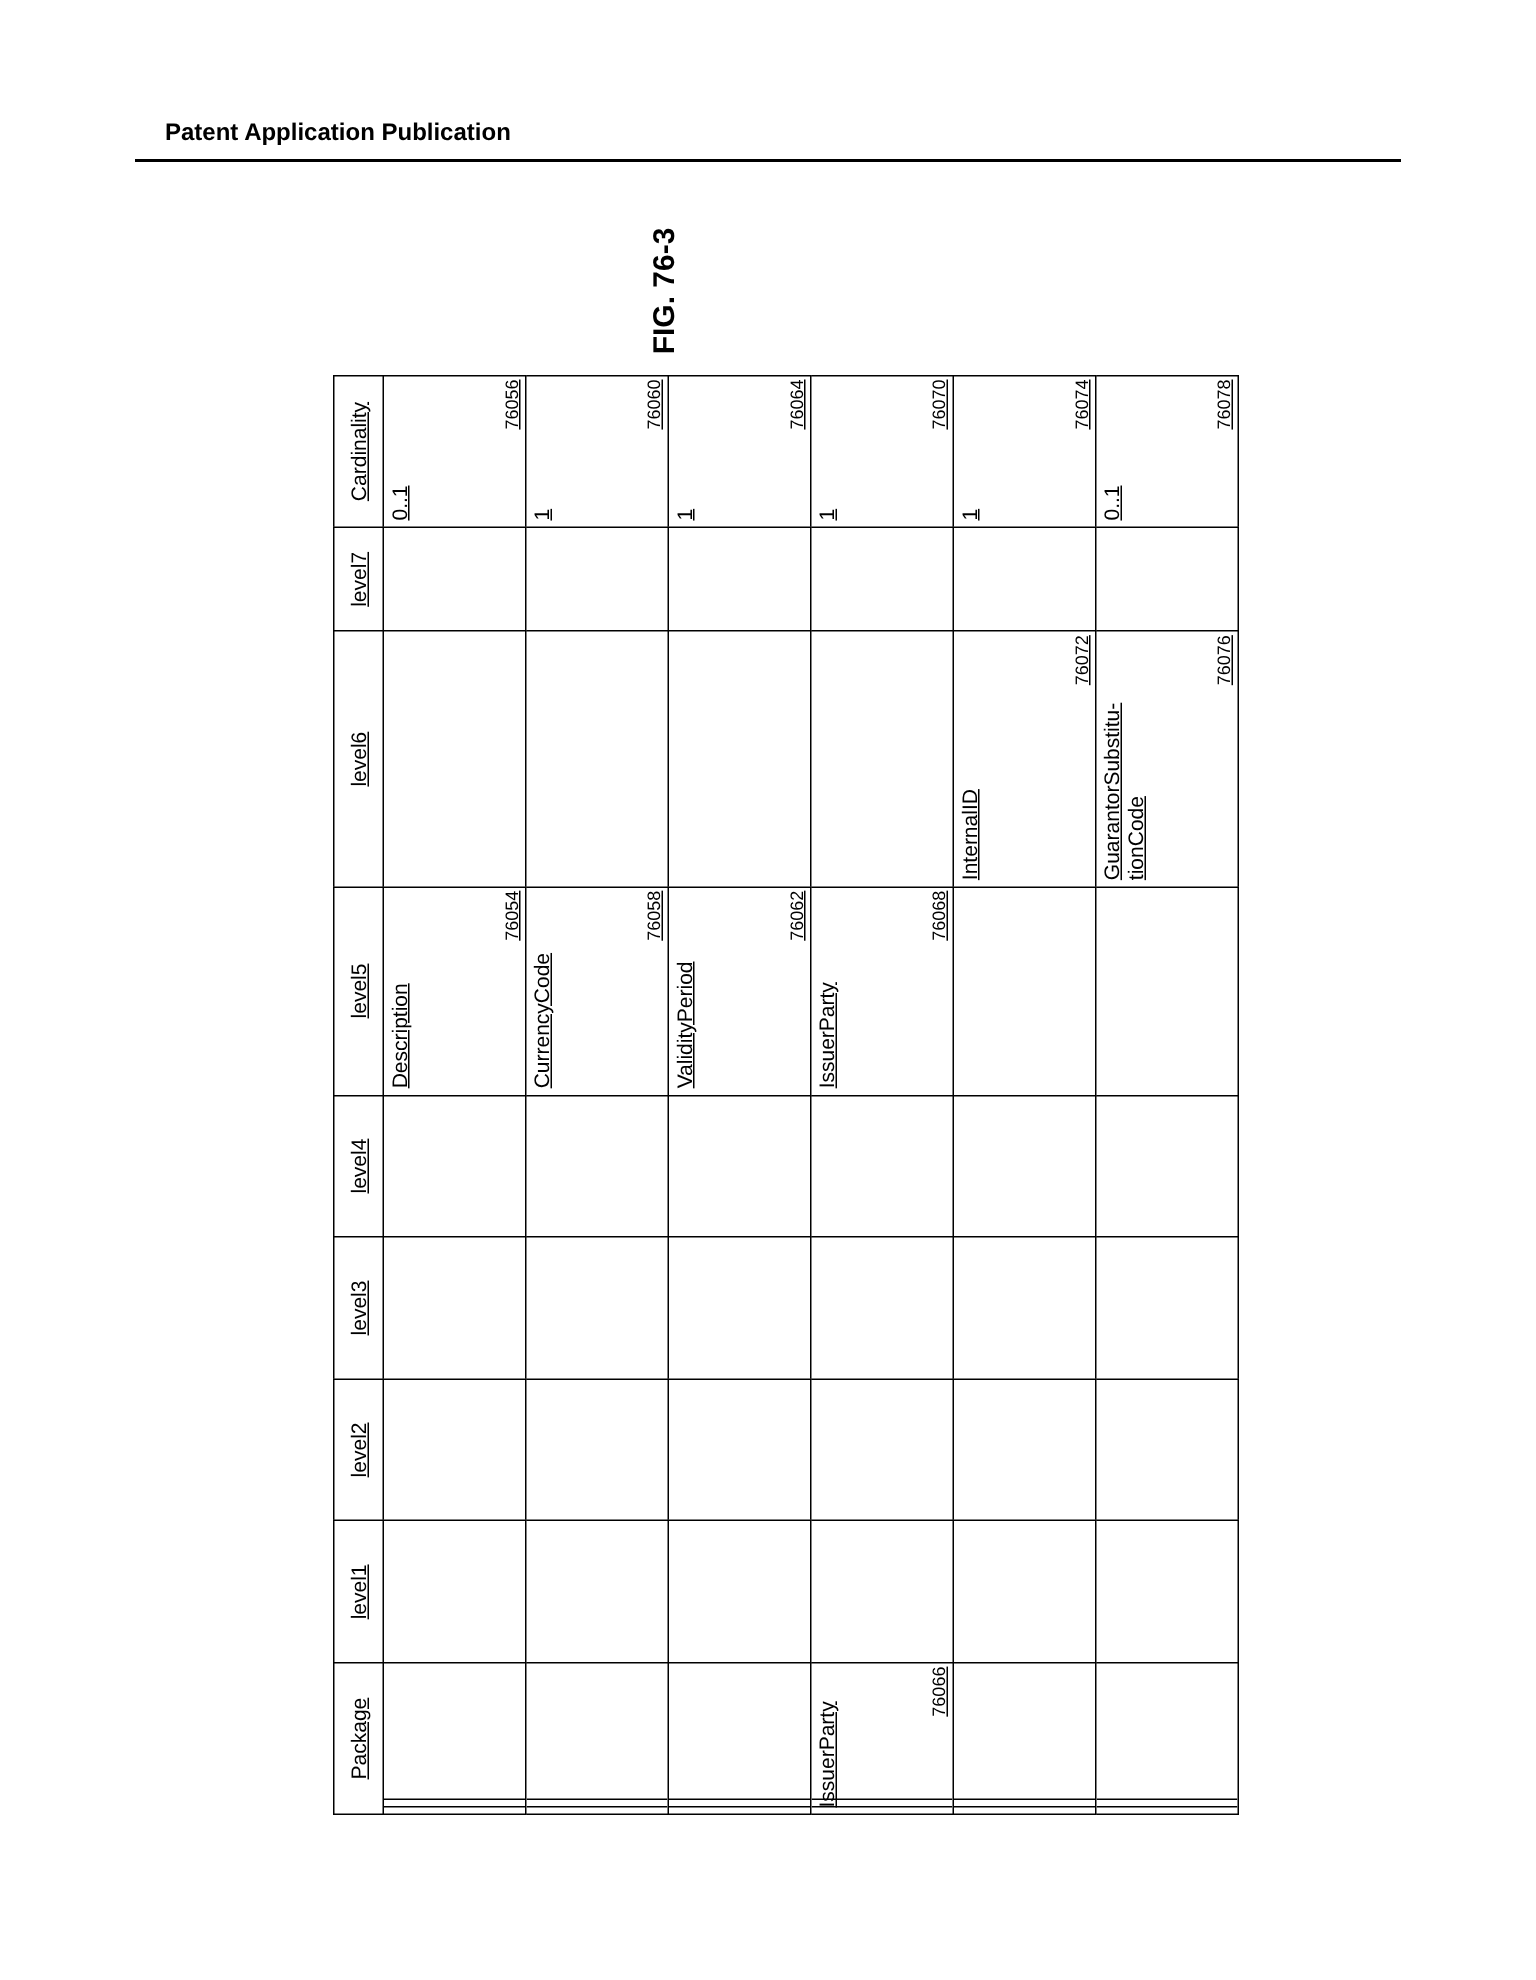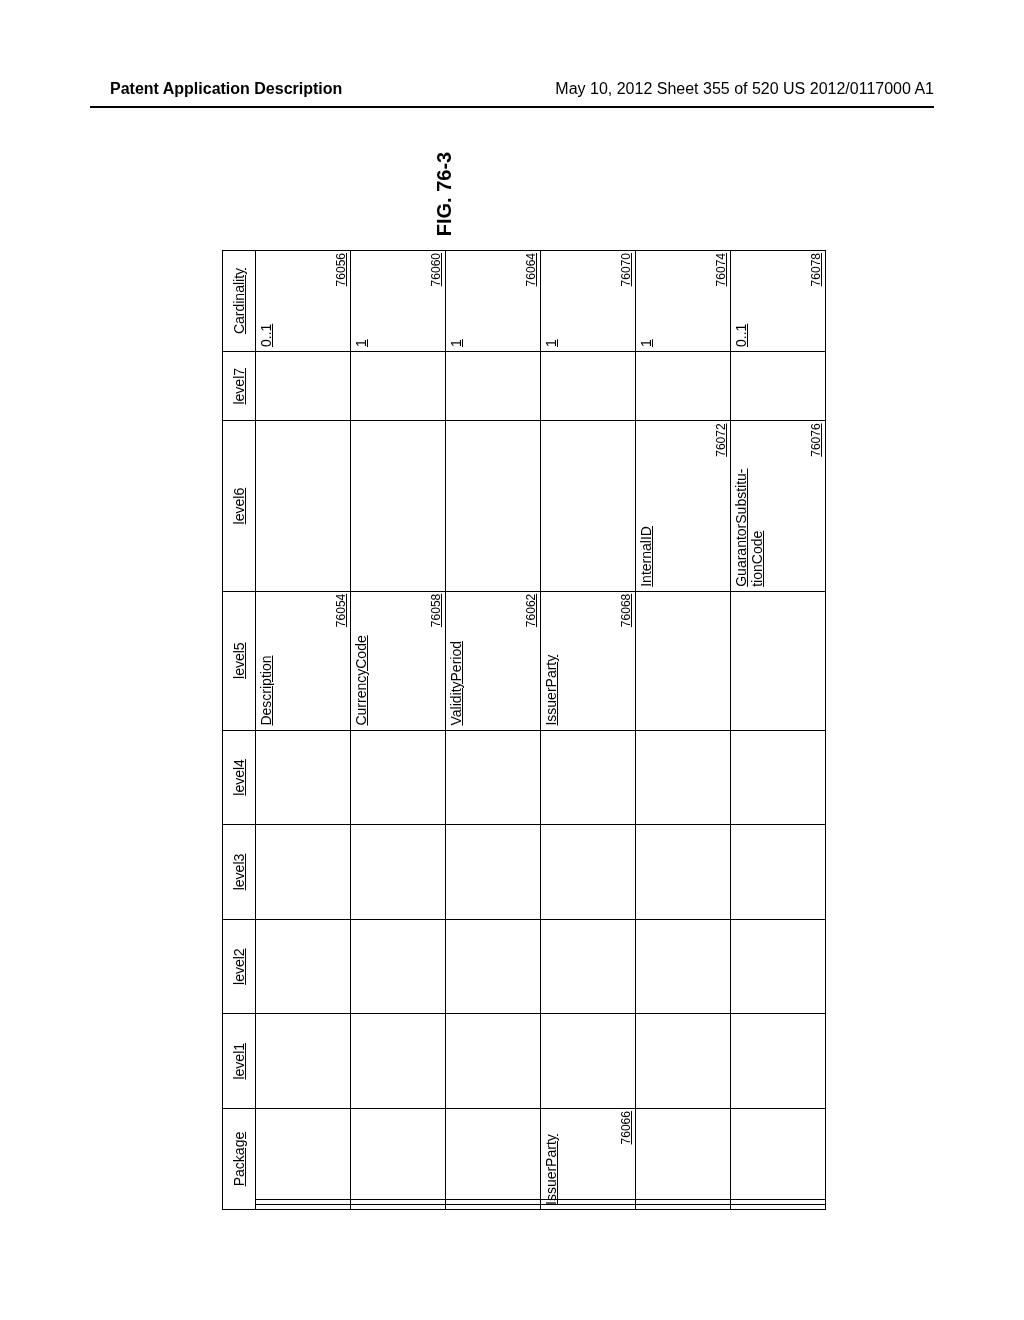--- a/index.html
+++ b/index.html
@@ -112,22 +112,21 @@
     width: 0;
     border-right: 1px solid #000;
   }
   td.pkgcell { padding-left: 14px; }
   tr.bodyrow > td { height: 90px; }
 </style>
 </head>
 <body>
 
 <div class="header">
-  <span class="left">Patent Application Description</span>
-  <span class="right">May 10, 2012  Sheet 355 of 520   US 2012/0117000 A1</span>
+  <span class="left">Patent Application Publication</span>
 </div>
 <div class="hr"></div>
 
 <div class="figlabel" style="left:444px; top:194px;">
   <div class="figlabel-inner">FIG. 76-3</div>
 </div>
 
 <div class="rot-wrap">
   <table class="schema">
     <colgroup>

